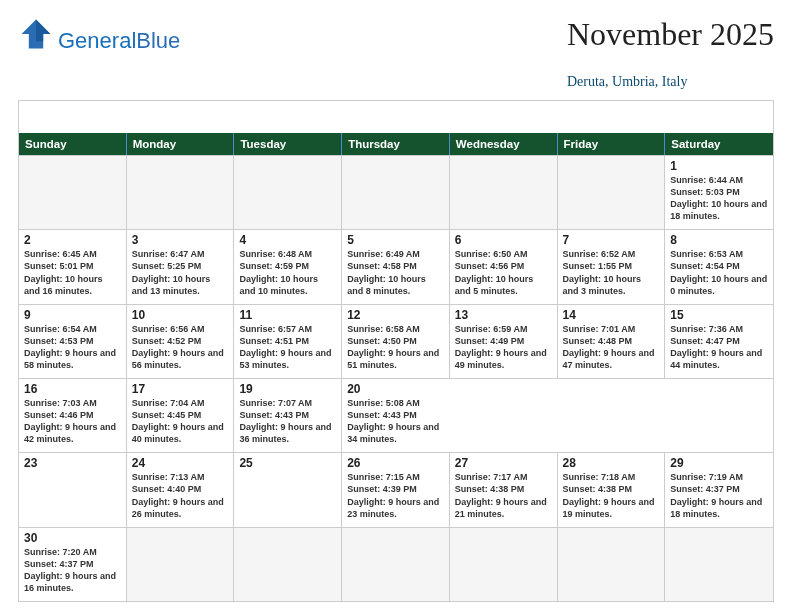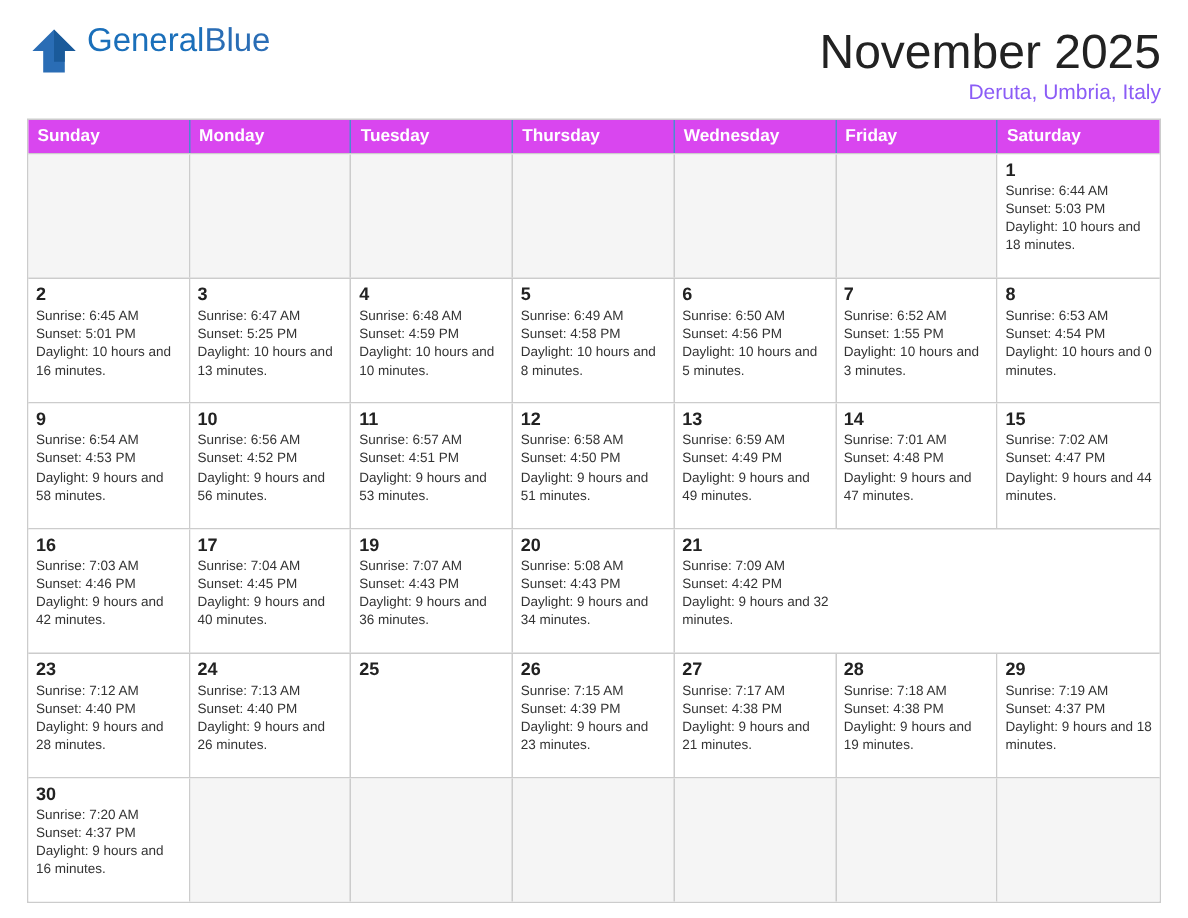--- a/index.html
+++ b/index.html
@@ -18,57 +18,60 @@
       flex-direction: column;
     }
     .header {
       display: flex;
       justify-content: space-between;
       align-items: flex-start;
       margin-bottom: 10px;
     }
     .logo {
       display: flex;
-      align-items: flex-start;
+      align-items: flex-end;
       gap: 4px;
     }
     .logo-text {
       font-size: 22px;
       color: #333;
       line-height: 1;
     }
     .logo-text span {
       color: #1a6fba;
     }
     .logo-icon {
       width: 36px;
       height: 36px;
     }
     .title-block {
-      text-align: right;
+      text-align: left;
+      font-family: Liberation Serif, serif;
     }
     .month-title {
       font-size: 32px;
       font-weight: normal;
       color: #222;
     }
     .location {
       font-size: 14px;
-      color: #8b5cf6;
+      color: #0c4a6e;
+      margin-top: 21px;
     }
     .calendar {
       flex: 1;
       border: 1px solid #ccc;
       display: flex;
       flex-direction: column;
     }
     .cal-header-row {
       display: grid;
       grid-template-columns: repeat(7, 1fr);
-      background: #d946ef;
+      background: #14532d;
+      margin-top: 32px;
     }
     .cal-header-cell {
       color: #fff;
       font-size: 11.5px;
       font-weight: bold;
       padding: 5px 6px;
       border-right: 1px solid #4a8bd0;
     }
     .cal-header-cell:last-child { border-right: none; }
     .cal-body {
@@ -97,20 +100,21 @@
       font-size: 12px;
       font-weight: bold;
       color: #222;
       margin-bottom: 1px;
       display: block;
     }
     .cell-text {
       font-size: 9px;
       color: #333;
       line-height: 1.35;
+      font-weight: bold;
     }
   </style>
 </head>
 <body>
 
 <div class="page">
   <div class="header">
     <div class="logo">
       <svg class="logo-icon" viewBox="0 0 40 40">
         <polygon points="20,4 36,20 28,20 28,36 12,36 12,20 4,20" fill="#2a6db5"></polygon>
@@ -241,21 +245,21 @@
           </div>
           <div class="cal-cell">
             <span class="day-num">14</span>
             <div class="cell-text">Sunrise: 7:01 AM
 Sunset: 4:48 PM
 Daylight: 9 hours
 and 47 minutes.</div>
           </div>
           <div class="cal-cell">
             <span class="day-num">15</span>
-            <div class="cell-text">Sunrise: 7:02 AM
+            <div class="cell-text">Sunrise: 7:36 AM
 Sunset: 4:47 PM
 Daylight: 9 hours
 and 44 minutes.</div>
           </div>
         </div>
         <div class="cal-row">
           <div class="cal-cell">
             <span class="day-num">16</span>
             <div class="cell-text">Sunrise: 7:03 AM
 Sunset: 4:46 PM
@@ -276,35 +280,24 @@
 Daylight: 9 hours
 and 36 minutes.</div>
           </div>
           <div class="cal-cell">
             <span class="day-num">20</span>
             <div class="cell-text">Sunrise: 5:08 AM
 Sunset: 4:43 PM
 Daylight: 9 hours
 and 34 minutes.</div>
           </div>
-          <div class="cal-cell">
-            <span class="day-num">21</span>
-            <div class="cell-text">Sunrise: 7:09 AM
-Sunset: 4:42 PM
-Daylight: 9 hours
-and 32 minutes.</div>
-          </div>
         </div>
         <div class="cal-row">
           <div class="cal-cell">
             <span class="day-num">23</span>
-            <div class="cell-text">Sunrise: 7:12 AM
-Sunset: 4:40 PM
-Daylight: 9 hours
-and 28 minutes.</div>
           </div>
           <div class="cal-cell">
             <span class="day-num">24</span>
             <div class="cell-text">Sunrise: 7:13 AM
 Sunset: 4:40 PM
 Daylight: 9 hours
 and 26 minutes.</div>
           </div>
           <div class="cal-cell">
             <span class="day-num">25</span>

